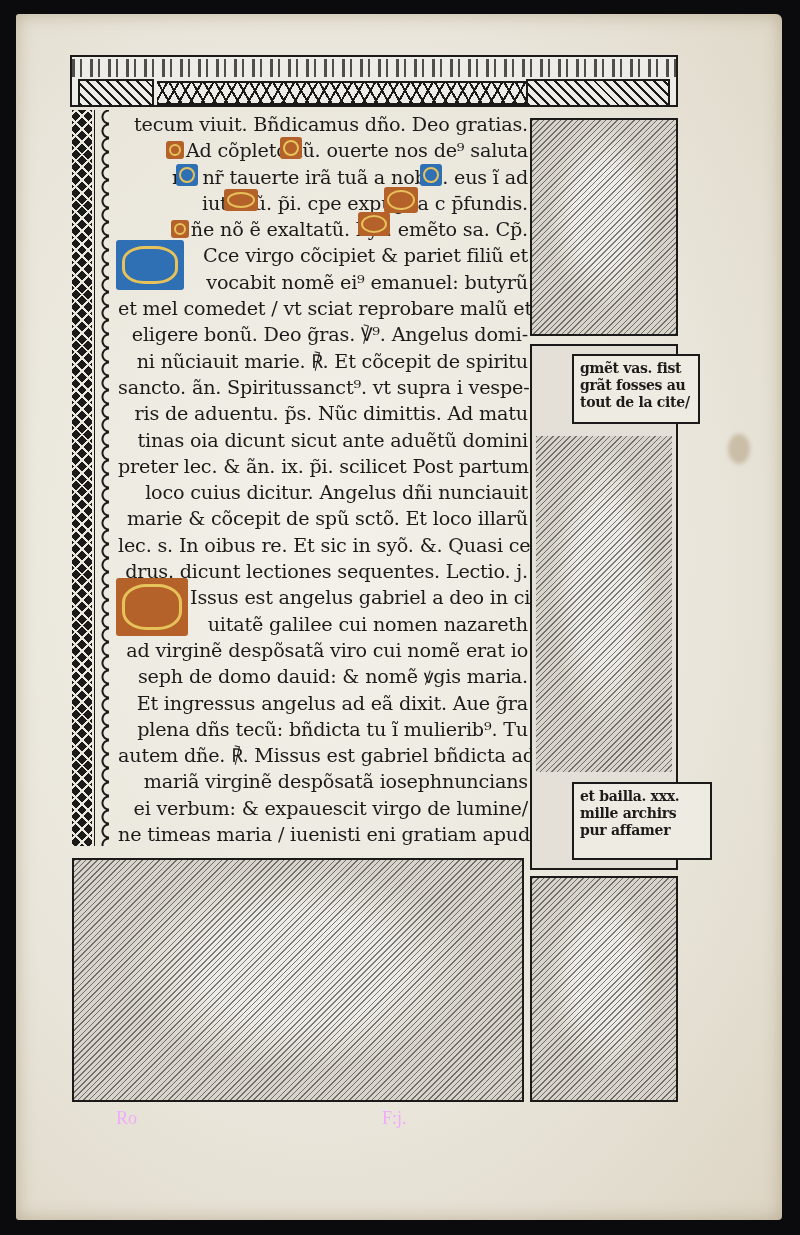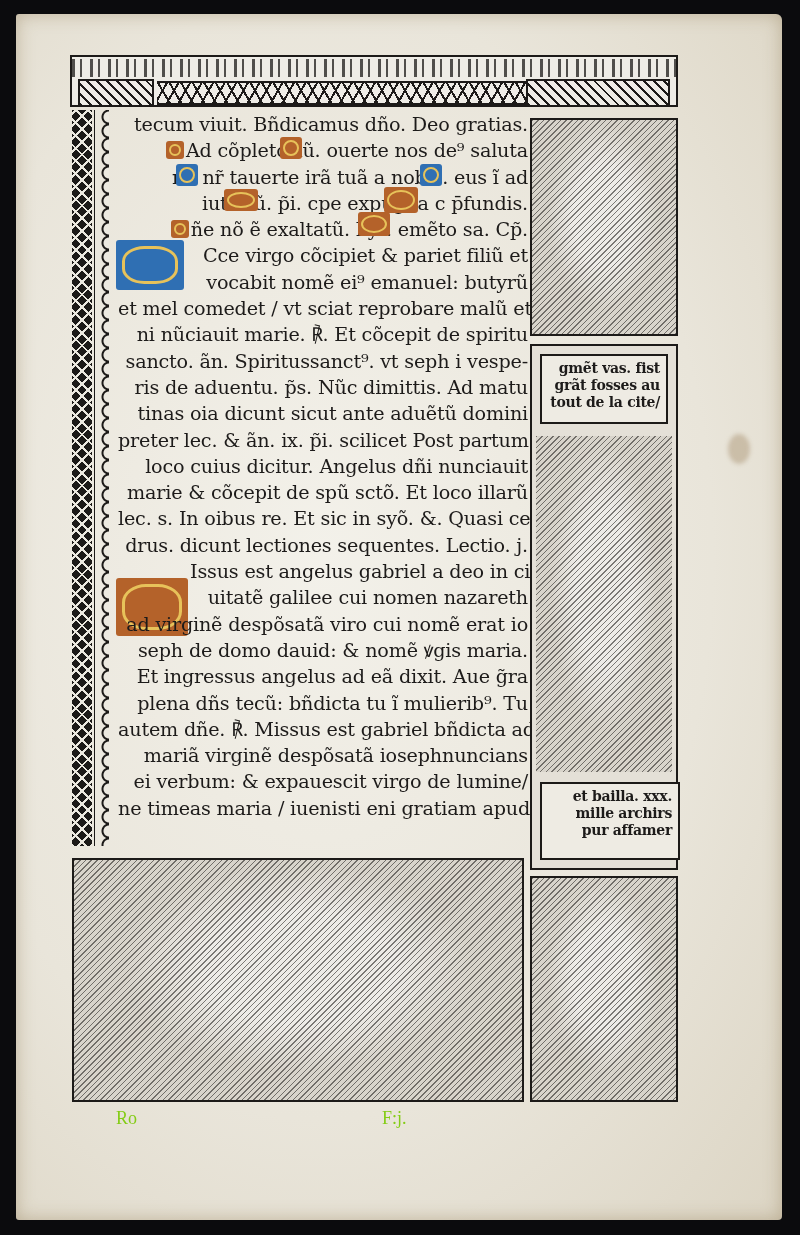--- a/index.html
+++ b/index.html
@@ -30,22 +30,22 @@
   .gold{background:#b4622a;}
   .blue{background:#2f6fb3;}
   .big-init{position:absolute;border-radius:3px;}
   .big-init::after{content:"";position:absolute;left:6px;top:6px;right:6px;bottom:6px;border:3px solid #e7c25a;border-radius:40%;}
   
   .panel{position:absolute;border:2px solid #1c1a18;box-sizing:border-box;overflow:hidden;}
   .cut{background:#d8d4cb;
     background-image:repeating-linear-gradient(135deg,rgba(28,26,24,.55) 0 1px,transparent 1px 4px),
       radial-gradient(ellipse at 50% 45%, rgba(255,255,255,.55) 0 30%, transparent 55%);}
   .label{position:absolute;background:#eeebe3;border:2px solid #1c1a18;box-sizing:border-box;font-family:"DejaVu Serif",serif;font-weight:bold;color:#1d1b1a;
-    font-size:14px;line-height:17px;padding:4px 6px;text-align:right;letter-spacing:-.3px;}
-  .footer{position:absolute;top:1108px;font-size:18px;color:#84cc16;font-family:"Liberation Serif",serif;}
+    font-size:14px;line-height:17px;padding:4px 6px;text-align:left;letter-spacing:-.3px;margin-left:32px;}
+  .footer{position:absolute;top:1108px;font-size:18px;color:#f0abfc;font-family:"Liberation Serif",serif;}
 </style>
 </head>
 <body>
 
 <div class="page">
   <div class="stain"></div>
 </div>
 
 <div class="top-border">
   <div class="crest"></div>
@@ -64,22 +64,23 @@
 
 <div class="text">
   <div class="line"><span>tecum viuit. Bñdicamus dño. Deo gratias.</span></div>
   <div class="line"><span class="init gold"></span><span>Ad cõpletoriũ. ouerte nos de⁹ saluta</span></div>
   <div class="line"><span>ris nr̃ tauerte irã tuã a nobis. eus ĩ ad</span></div>
   <div class="line"><span>iutoriũ. p̃i. cpe expugna c p̄fundis.</span></div>
   <div class="line"><span class="init gold"></span><span>ñe nõ ẽ exaltatũ. hy⁹. emẽto sa. Cp̃.</span></div>
   <div class="line" style="padding-left:72px"><span>Cce virgo cõcipiet &amp; pariet filiũ et</span></div>
   <div class="line" style="padding-left:72px"><span>vocabit nomẽ ei⁹ emanuel: butyrũ</span></div>
   <div class="line"><span>et mel comedet / vt sciat reprobare malũ et</span></div>
+  <div class="line"><span>eligere bonũ. Deo g̃ras. ℣⁹. Angelus domi-</span></div>
   <div class="line"><span>ni nũciauit marie. ℟. Et cõcepit de spiritu</span></div>
-  <div class="line"><span>sancto. ãn. Spiritussanct⁹. vt seph i vespe-</span></div>
+  <div class="line"><span>sancto. ãn. Spiritussanct⁹. vt supra i vespe-</span></div>
   <div class="line"><span>ris de aduentu. p̃s. Nũc dimittis. Ad matu</span></div>
   <div class="line"><span>tinas oia dicunt sicut ante aduẽtũ domini</span></div>
   <div class="line"><span>preter lec. &amp; ãn. ix. p̃i. scilicet Post partum.</span></div>
   <div class="line"><span>loco cuius dicitur. Angelus dñi nunciauit</span></div>
   <div class="line"><span>marie &amp; cõcepit de spũ sctõ. Et loco illarũ</span></div>
   <div class="line"><span>lec. s. In oibus re. Et sic in syõ. &amp;. Quasi ce-</span></div>
   <div class="line"><span>drus. dicunt lectiones sequentes. Lectio. j.</span></div>
   <div class="line" style="padding-left:72px"><span>Issus est angelus gabriel a deo in ci-</span></div>
   <div class="line" style="padding-left:72px"><span>uitatẽ galilee cui nomen nazareth</span></div>
   <div class="line"><span>ad virginẽ despõsatã viro cui nomẽ erat io</span></div>

